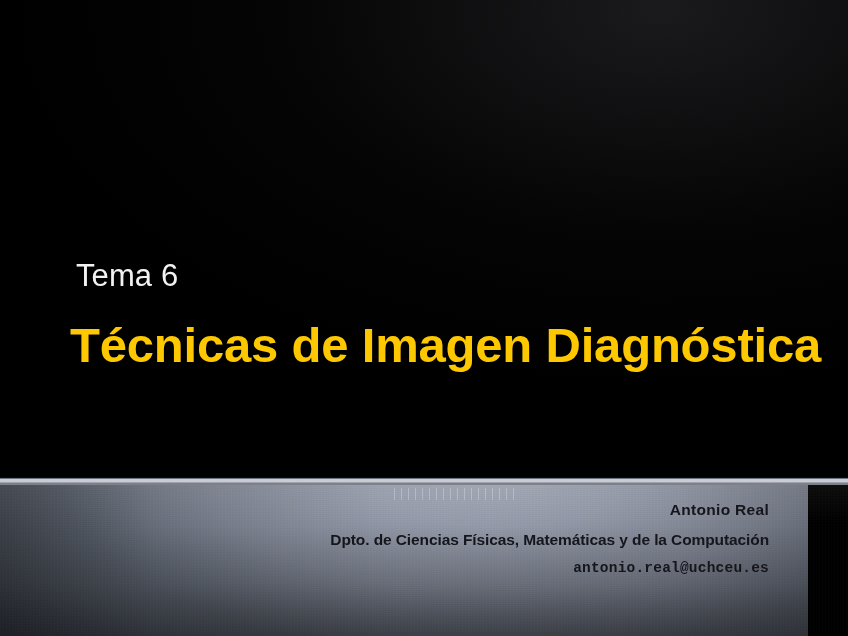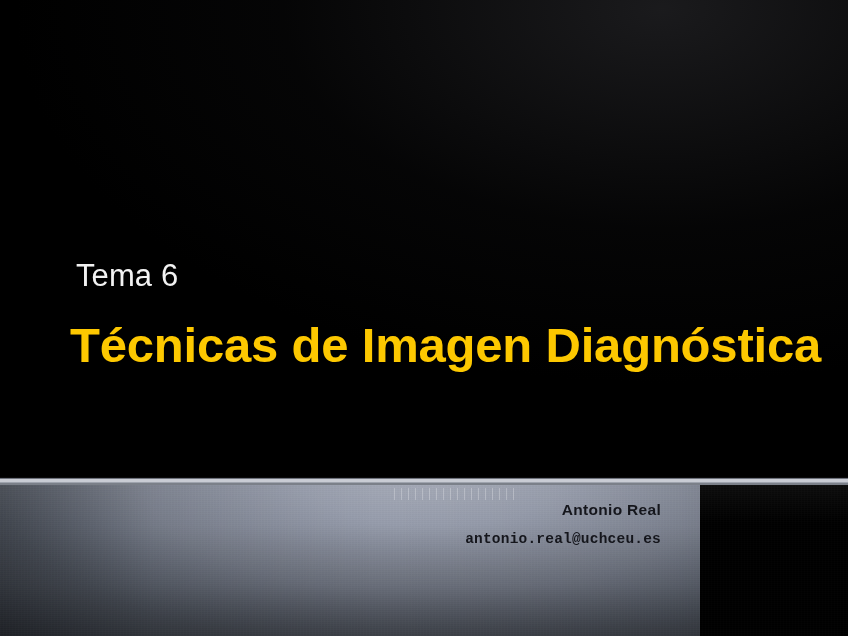--- a/index.html
+++ b/index.html
@@ -80,30 +80,31 @@
        #9fa4ae 6px,
        #7b8089 6px,
        #7b8089 8px);
   }
 
   
   .bottom-panel {
     position: absolute;
     left: 0;
     top: 485px;
-    width: 700px;
+    width: 792px;
     height: 151px;
     background:
       radial-gradient(ellipse 620px 260px at 62% -10%,
          #a3a8b5 0%,
          #969cab 22%,
          #7d8391 48%,
          #5d6470 72%,
          #474d59 100%),
       linear-gradient(to bottom, #8d93a1 0%, #6a707c 55%, #3a3e47 100%);
+    padding-left: 16px;
   }
 
   .panel-shade {
     position: absolute;
     left: 0;
     top: 0;
     width: 848px;
     height: 151px;
     background:
       linear-gradient(to bottom,
@@ -180,21 +181,20 @@
   }
 
   .author-email {
     font-family: "Liberation Mono", "DejaVu Sans Mono", monospace;
     font-size: 14.5px;
     font-weight: 700;
     color: #15161c;
     line-height: 1.0;
     white-space: nowrap;
     letter-spacing: 0.2px;
-    text-align: center;
   }
 </style>
 </head>
 <body>
 
 <div id="slide">
 
   <div class="top-area">
     <div class="title-block">
       <div class="eyebrow">Tema 6</div>
@@ -204,17 +204,18 @@
 
   <div class="divider"></div>
 
   <div class="bottom-panel">
     <div class="panel-shade"></div>
     <div class="panel-noise"></div>
     <div class="speck-row"></div>
 
     <div class="author-block">
       <div class="author-line name">Antonio Real</div>
+      <div class="author-line">Dpto. de Ciencias Físicas, Matemáticas y de la Computación</div>
       <div class="author-email">antonio.real@uchceu.es</div>
     </div>
   </div>
 
 </div>
 
 </body></html>

